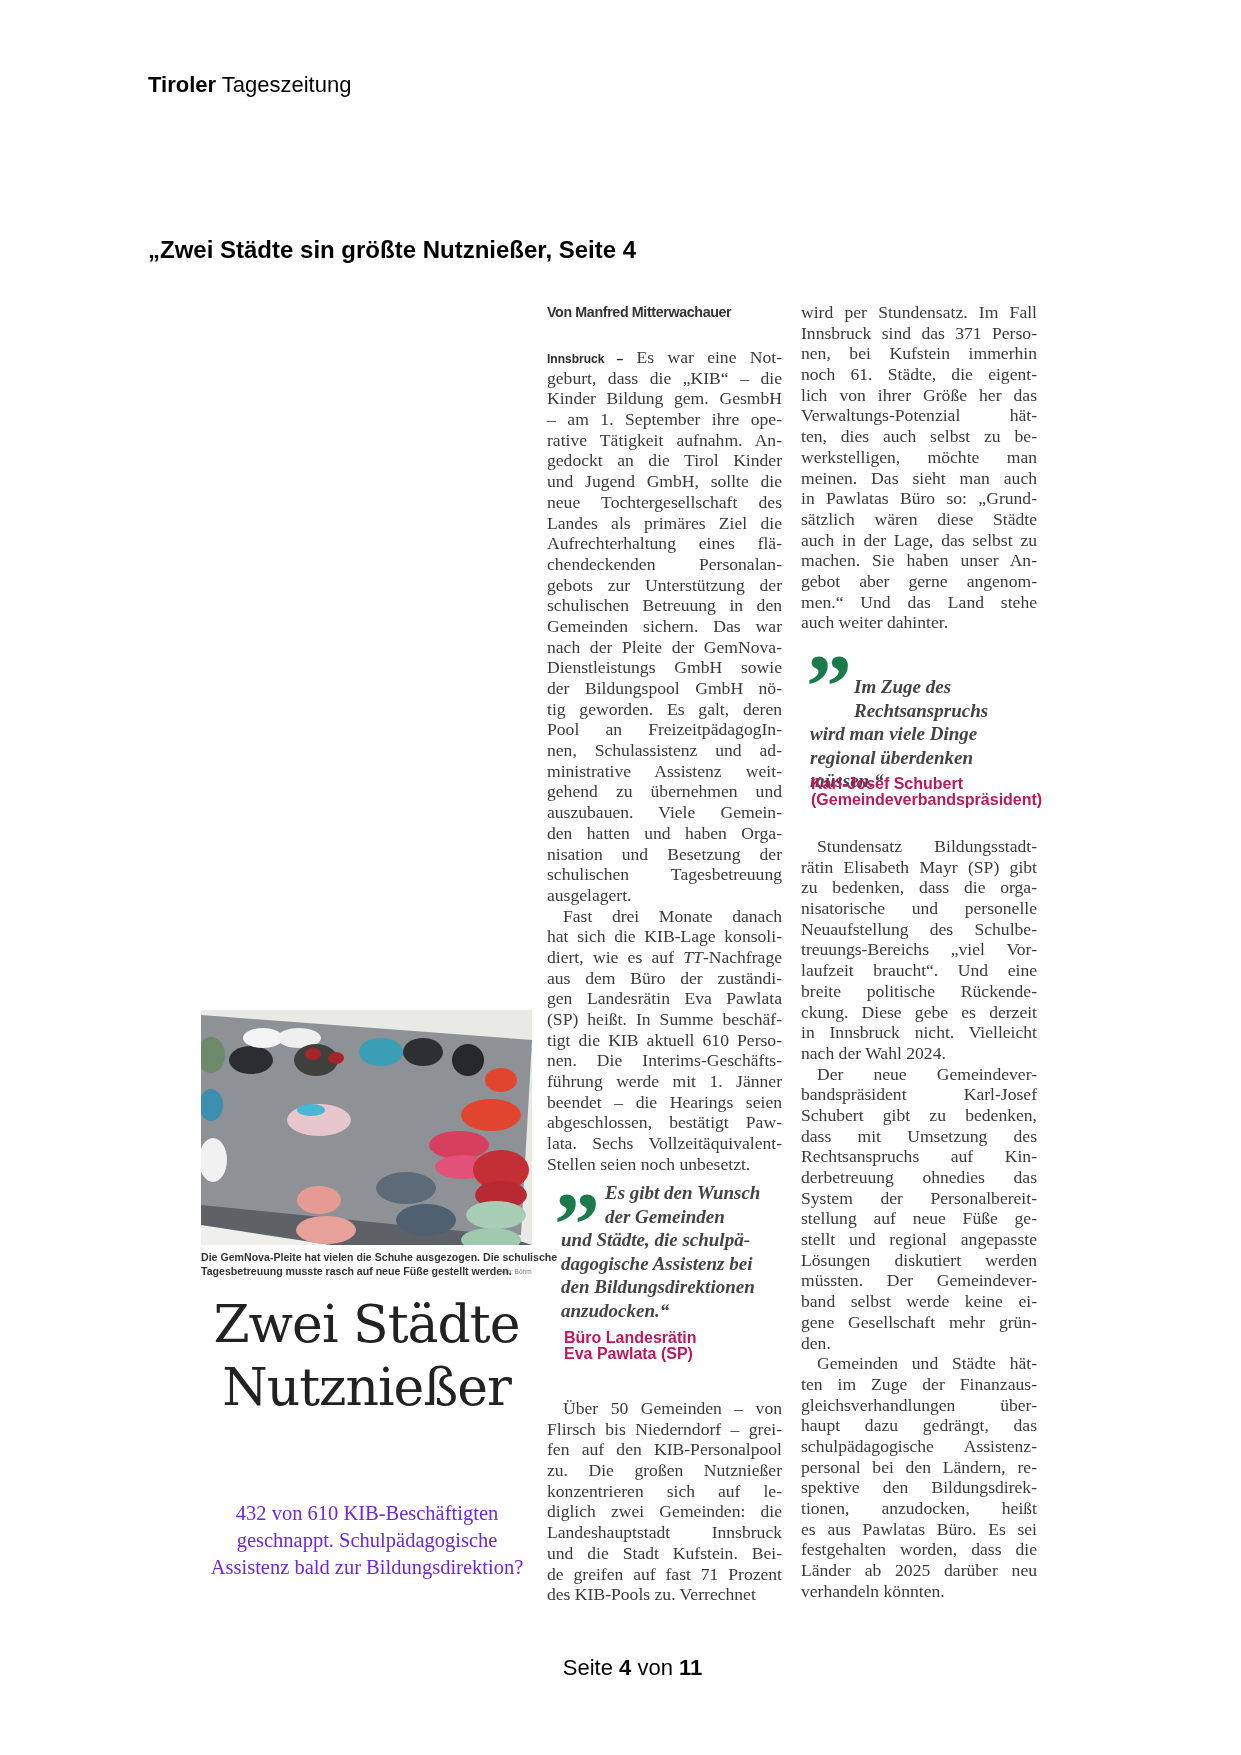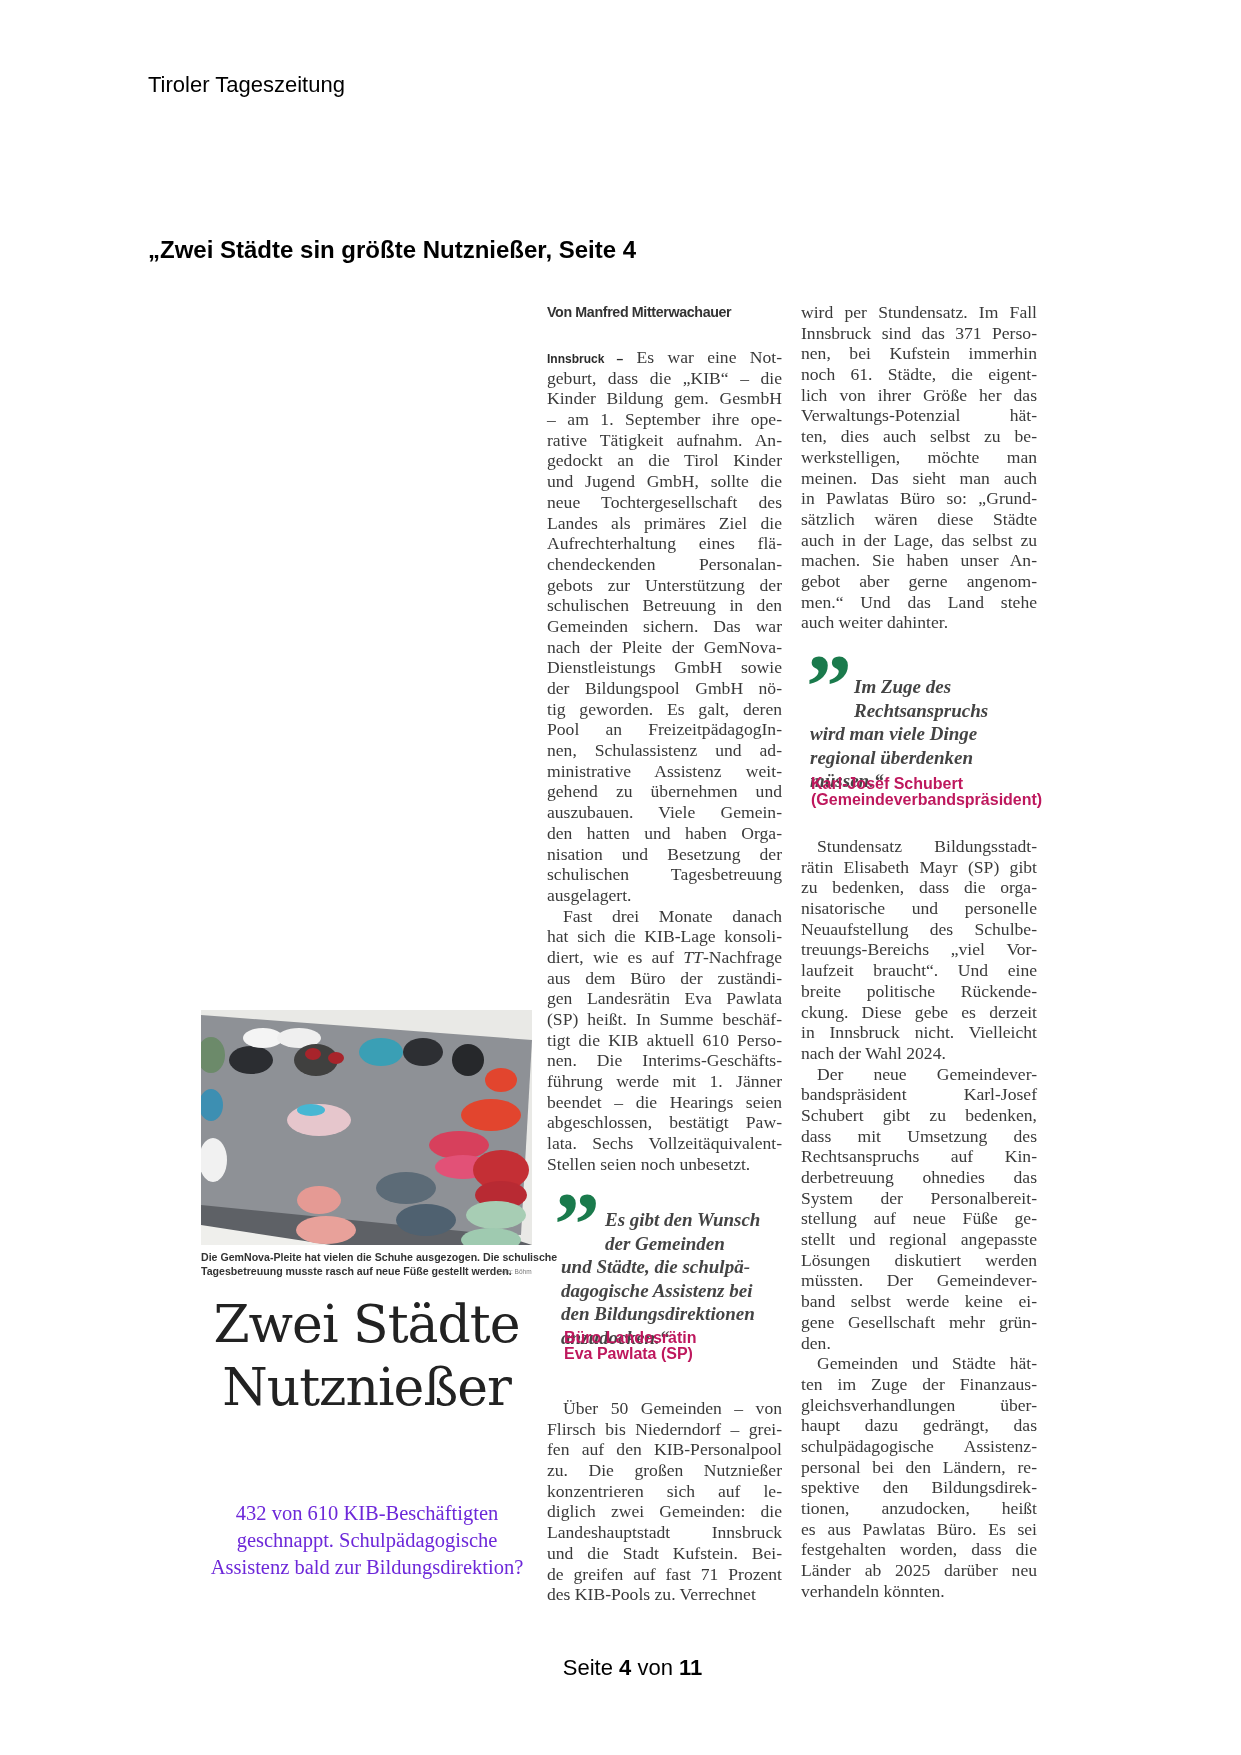--- a/index.html
+++ b/index.html
@@ -1,18 +1,18 @@
 <!DOCTYPE html>
 <html><head>
 <meta charset="utf-8">
 <style>
   html, body { margin: 0; padding: 0; background: #ffffff; }
   body { width: 1241px; height: 1755px; position: relative; overflow: hidden; }
   .pub { position: absolute; left: 148px; top: 72px; font-family: "Liberation Sans", sans-serif; font-size: 22px; color: #000; }
-  .pub b { font-weight: normal; }
+  .pub b { font-weight: bold; }
   .doc-title { position: absolute; left: 148px; top: 236px; font-family: "Liberation Sans", sans-serif; font-size: 24px; font-weight: bold; color: #000; white-space: nowrap; }
   .col { position: absolute; font-family: "Liberation Serif", serif; font-size: 17.6px; color: #3a3a3a; line-height: 20.7px; }
   .col .ln { display: block; white-space: nowrap; text-align: justify; text-align-last: justify; height: 20.7px; overflow: visible; }
   .col .ln.last { text-align-last: left; }
   .col .ln.indent { padding-left: 16px; }
   .col2 { left: 547px; width: 235px; top: 347px; }
   .col3 { left: 801px; width: 236px; top: 302px; }
   .byline { position: absolute; left: 547px; top: 303px; font-family: "Liberation Sans", sans-serif; font-size: 15.5px; font-weight: bold; color: #333; letter-spacing: -0.4px; transform: scaleX(0.92); transform-origin: left; white-space: nowrap; }
   .dateline { font-family: "Liberation Sans", sans-serif; font-weight: bold; color: #2a2a2a; font-size: 12px; }
   .quote { position: absolute; font-family: "Liberation Serif", serif; font-style: italic; font-weight: bold; color: #444; font-size: 19px; line-height: 23.5px; }
@@ -161,21 +161,21 @@
     <span class="ln">wird man viele Dinge</span>
     <span class="ln">regional überdenken</span>
     <span class="ln">müssen.“</span>
   </div>
 <div class="qsrc" id="pq1s" style="left:811px; top:776px;">
     <span class="ln">Karl-Josef Schubert</span>
     <span class="ln">(Gemeindeverbandspräsident)</span>
   </div>
 
 <div class="qmark" style="left: 554px; top: 1178px; color: rgb(26, 122, 76);">”</div>
-<div class="quote" id="pq2" style="left:561px; top:1208px;">
+<div class="quote" id="pq2" style="left:561px; top:1181px;">
     <span class="ln hang">Es gibt den Wunsch</span>
     <span class="ln hang">der Gemeinden</span>
     <span class="ln">und Städte, die schulpä-</span>
     <span class="ln">dagogische Assistenz bei</span>
     <span class="ln">den Bildungsdirektionen</span>
     <span class="ln">anzudocken.“</span>
   </div>
 <div class="qsrc" id="pq2s" style="left:564px; top:1330px;">
     <span class="ln">Büro Landesrätin</span>
     <span class="ln">Eva Pawlata (SP)</span>

